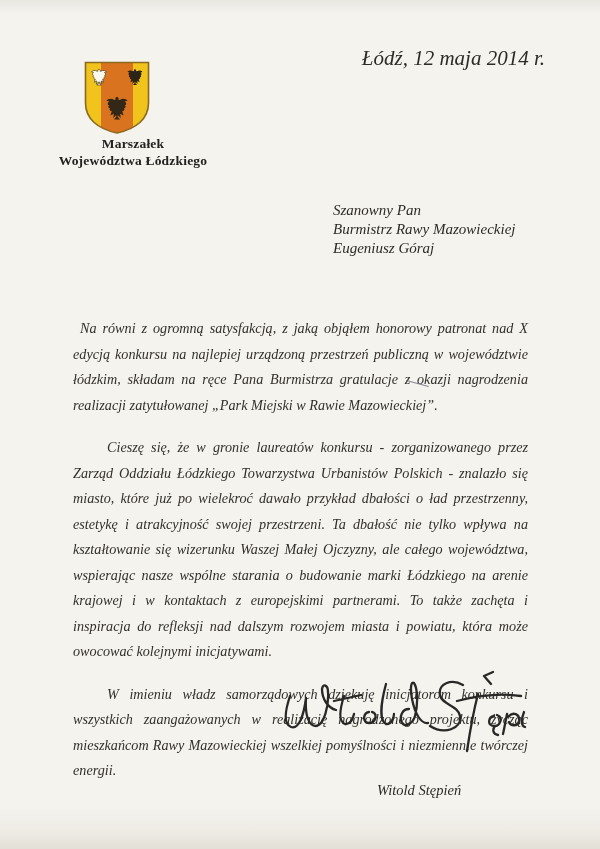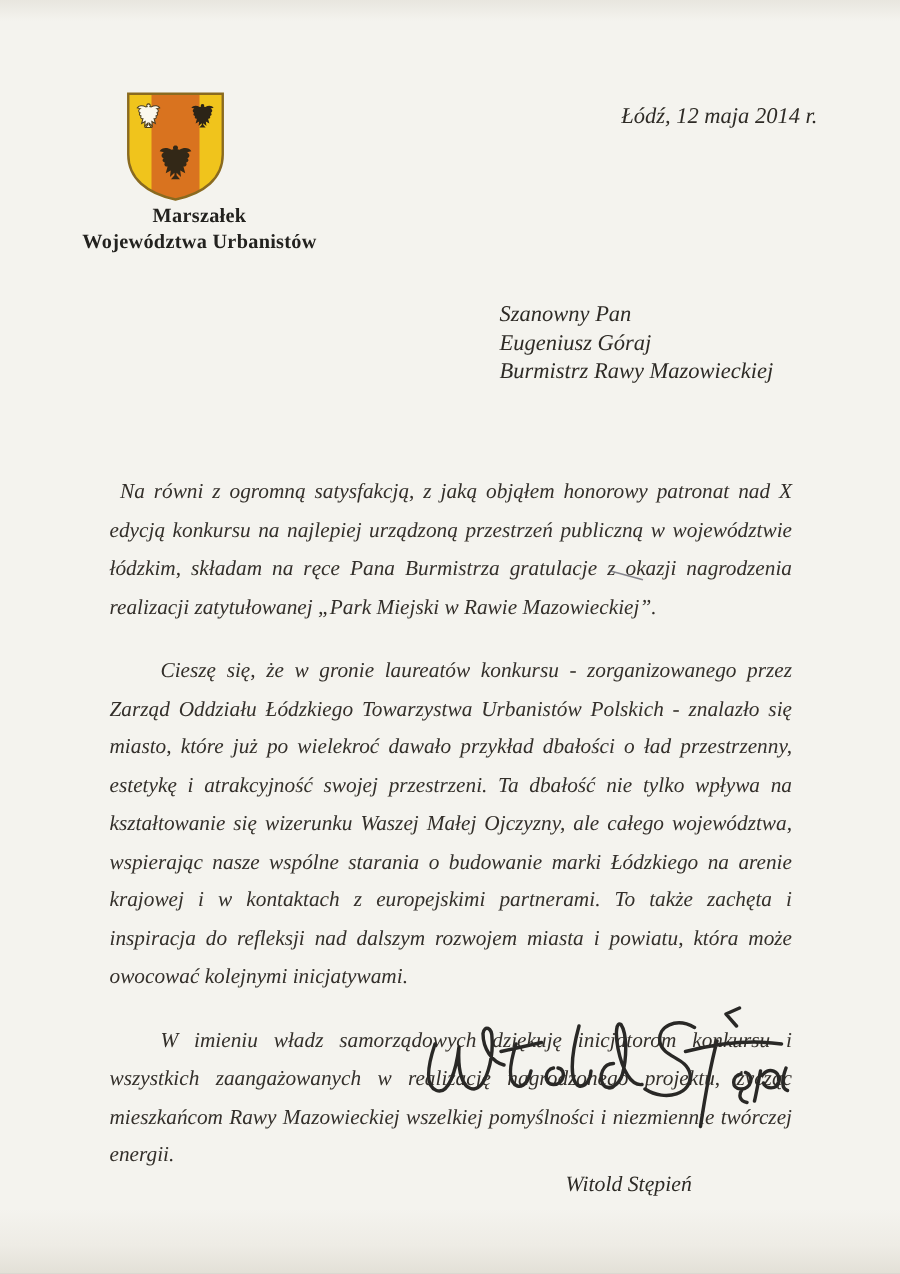--- a/index.html
+++ b/index.html
@@ -20,21 +20,21 @@
   .letterhead-title {
     position:absolute; left:32px; top:135px; width:202px;
     text-align:center;
     font-family:Liberation Serif, serif;
     font-weight:700; font-size:13.5px; line-height:17px;
     color:#23221f; letter-spacing:0.2px;
   }
   .dateline {
     position:absolute; top:46px; right:55px; width:220px;
     text-align:right;
-    font-style:italic; font-size:15px; color:#2e2b26;margin-top:24px;
+    font-style:italic; font-size:21px; color:#2e2b26;
   }
 
   
   .recipient {
     position:absolute; left:333px; top:201px;
     font-style:italic; font-size:15px; line-height:19px; color:#2e2b26;
   }
 
   
   .letter-body {
@@ -77,29 +77,29 @@
       <rect x="19" y="2" width="32" height="72" fill="#d9731f"></rect>
     </g>
     <use href="#eagle" transform="translate(17,17) scale(0.62)" stroke="#4a3d22" stroke-width="1.1" fill="#fbf8ee"></use>
     <use href="#eagle" transform="translate(53,17) scale(0.62)" fill="#2c2417"></use>
     <use href="#eagle" transform="translate(35,48) scale(0.88)" fill="#332817"></use>
     <path fill="none" stroke-width="1.6" d="M3.5,2.5 L66.5,2.5 L66.5,43 C66.5,59 54,69 35,73 C16,69 3.5,59 3.5,43 Z" stroke="#8a6a1f"></path>
   </svg>
 
   <div class="letterhead-title">
     <div>Marszałek</div>
-    <div>Województwa Urbanistów</div>
+    <div>Województwa Łódzkiego</div>
   </div>
 
   <div class="dateline">Łódź, 12 maja 2014 r.</div>
 
   <div class="recipient">
     <div>Szanowny Pan</div>
+    <div>Burmistrz Rawy Mazowieckiej</div>
     <div>Eugeniusz Góraj</div>
-    <div>Burmistrz Rawy Mazowieckiej</div>
   </div>
 
   <div class="letter-body">
     <p class="first">Na równi z ogromną satysfakcją, z jaką objąłem honorowy patronat nad X edycją konkursu na najlepiej urządzoną przestrzeń publiczną w województwie łódzkim, składam na ręce Pana Burmistrza gratulacje z okazji nagrodzenia realizacji zatytułowanej „Park Miejski w Rawie Mazowieckiej”.</p>
     <p class="indent">Cieszę się, że w gronie laureatów konkursu - zorganizowanego przez Zarząd Oddziału Łódzkiego Towarzystwa Urbanistów Polskich - znalazło się miasto, które już po wielekroć dawało przykład dbałości o ład przestrzenny, estetykę i atrakcyjność swojej przestrzeni. Ta dbałość nie tylko wpływa na kształtowanie się wizerunku Waszej Małej Ojczyzny, ale całego województwa, wspierając nasze wspólne starania o budowanie marki Łódzkiego na arenie krajowej i w kontaktach z europejskimi partnerami. To także zachęta i inspiracja do refleksji nad dalszym rozwojem miasta i powiatu, która może owocować kolejnymi inicjatywami.</p>
     <p class="indent">W imieniu władz samorządowych dziękuję inicjatorom konkursu i wszystkich zaangażowanych w realizację nagrodzonego projektu, życząc mieszkańcom Rawy Mazowieckiej wszelkiej pomyślności i niezmiennie twórczej energii.</p>
   </div>
 
   <div class="pen-tick"></div>
 

